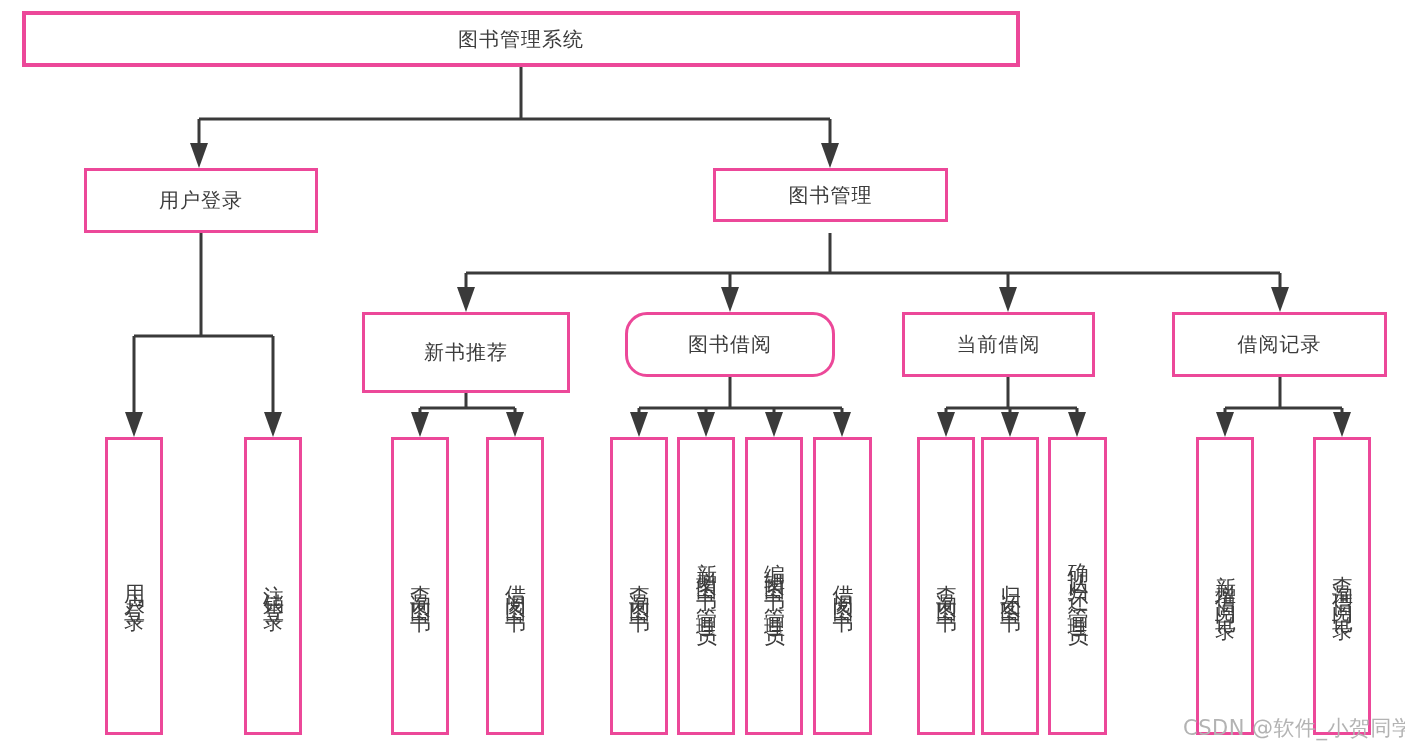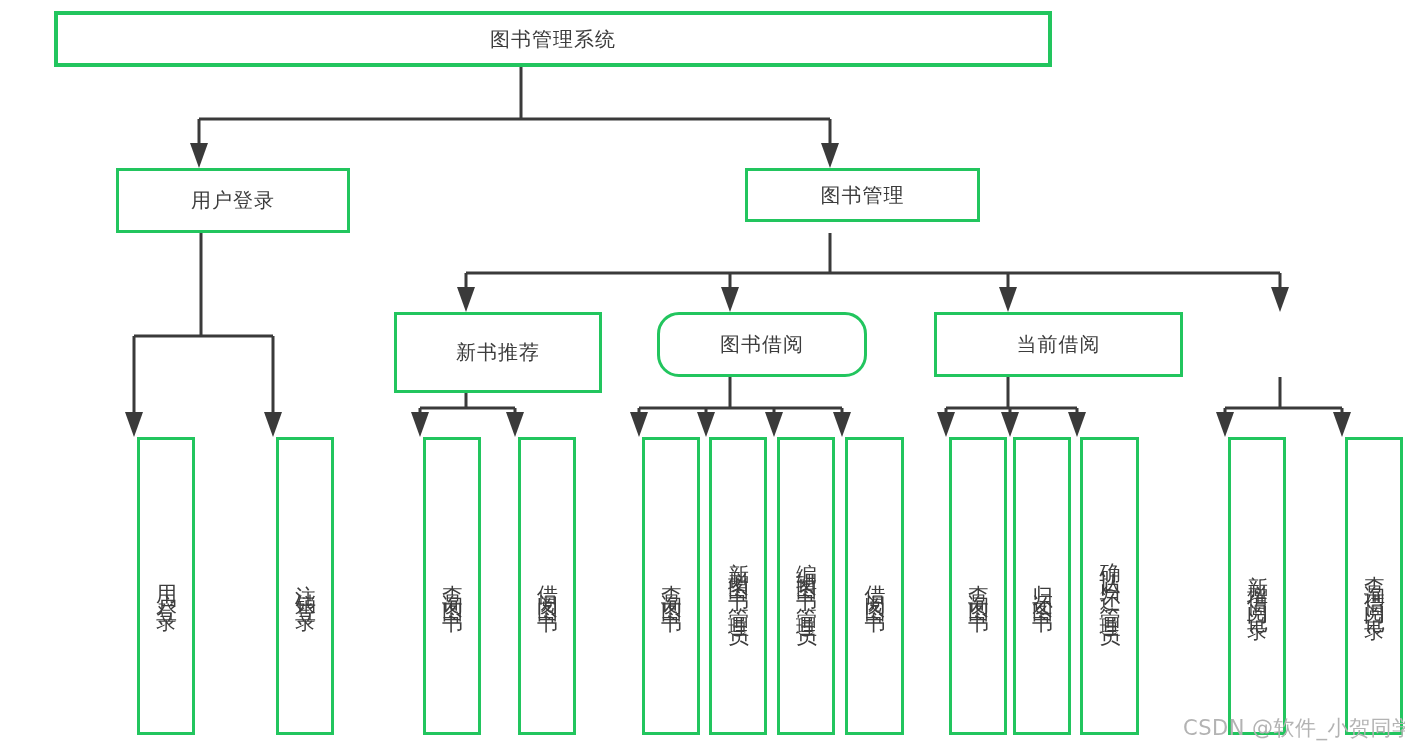--- a/index.html
+++ b/index.html
@@ -17,28 +17,27 @@
   }
   .connectors {
     position: absolute;
     left: 0;
     top: 0;
     z-index: 1;
   }
   .box {
     position: absolute;
     box-sizing: border-box;
-    border: 3px solid #22c55e;
+    border: 3px solid #ec4899;
     background: #ffffff;
     color: #3c3c3c;
     display: flex;
     align-items: center;
     justify-content: center;
     z-index: 2;
-    margin-left: 32px;
   }
   .box.h {
     font-size: 20px;
     letter-spacing: 1px;
     white-space: nowrap;
   }
   .box.root {
     border-width: 4px;
   }
   .box.v {
@@ -104,21 +103,22 @@
     </g>
   </svg>
 
   <div class="box h root" style="left:22px; top:11px; width:998px; height:56px;">图书管理系统</div>
 
   <div class="box h" style="left:84px; top:168px; width:234px; height:65px;">用户登录</div>
   <div class="box h" style="left:713px; top:168px; width:235px; height:54px;">图书管理</div>
 
   <div class="box h" style="left:362px; top:312px; width:208px; height:81px;">新书推荐</div>
   <div class="box h" style="left:625px; top:312px; width:210px; height:65px;border-radius:22px;">图书借阅</div>
-  <div class="box h" style="left:902px; top:312px; width:249px; height:65px;text-align:right;">当前借阅</div>
+  <div class="box h" style="left:902px; top:312px; width:193px; height:65px;text-align:right;">当前借阅</div>
+  <div class="box h" style="left:1172px; top:312px; width:215px; height:65px;">借阅记录</div>
 
   <div class="box v" style="left:105px; top:437px; width:58px; height:298px;">用户登录</div>
   <div class="box v" style="left:244px; top:437px; width:58px; height:298px;">注销登录</div>
 
   <div class="box v" style="left:391px; top:437px; width:58px; height:298px;">查询图书</div>
   <div class="box v" style="left:486px; top:437px; width:58px; height:298px;">借阅图书</div>
 
   <div class="box v" style="left:610px; top:437px; width:58px; height:298px;">查询图书</div>
   <div class="box v" style="left:677px; top:437px; width:58px; height:298px;">新增图书（管理员）</div>
   <div class="box v" style="left:745px; top:437px; width:58px; height:298px;">编辑图书（管理员）</div>

